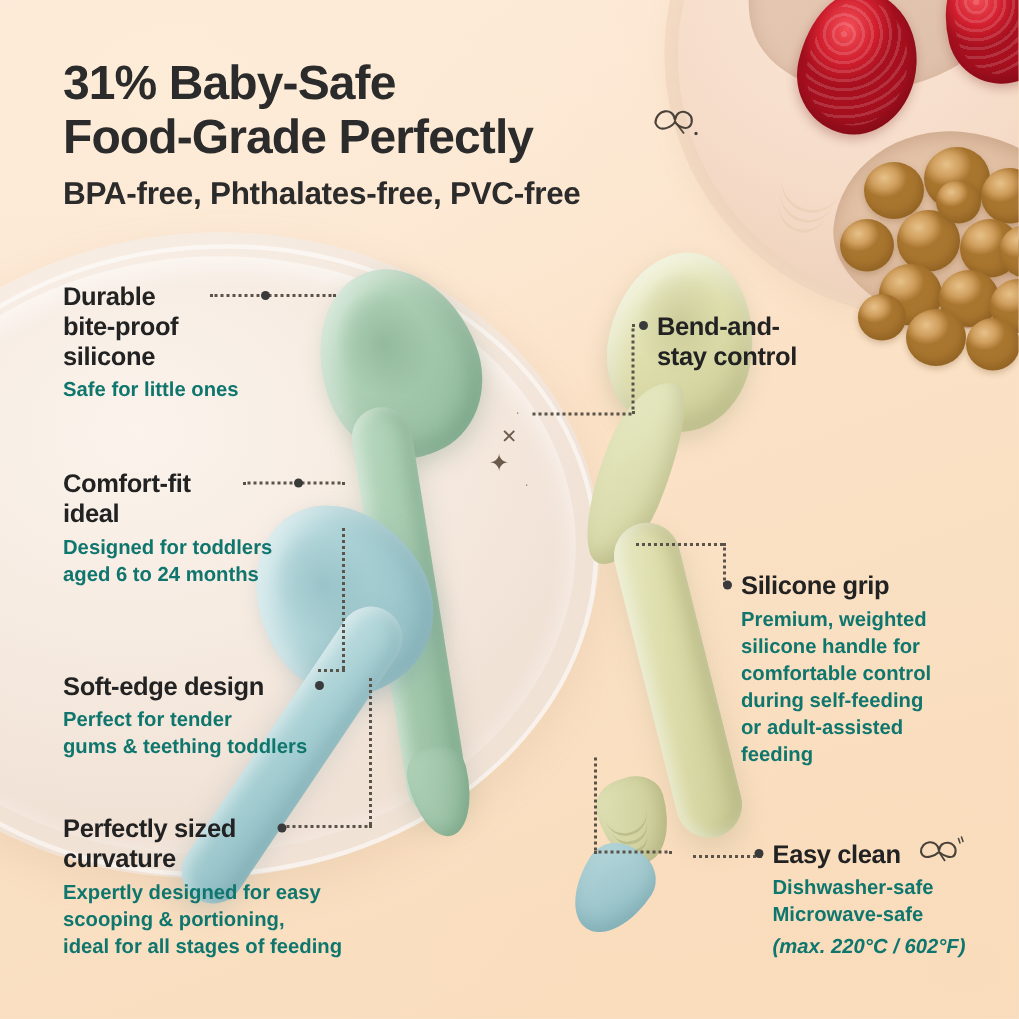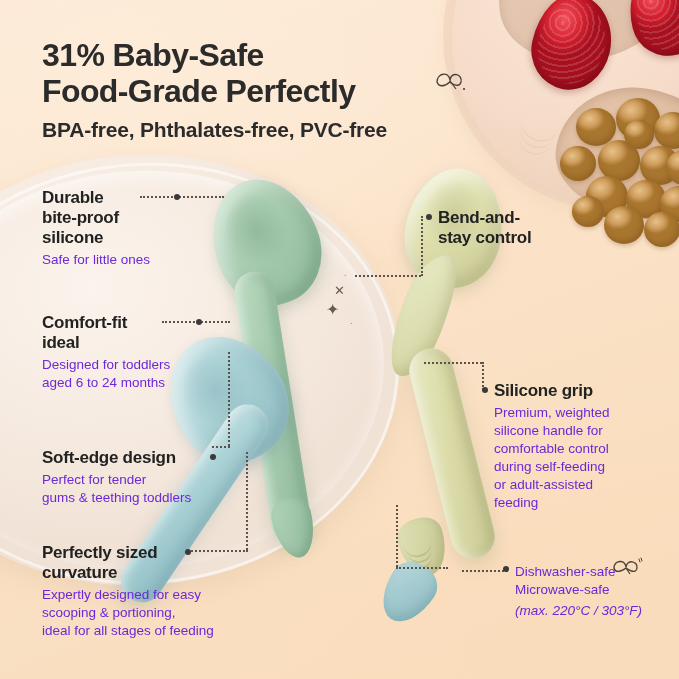--- a/index.html
+++ b/index.html
@@ -148,21 +148,21 @@
 
   
   .header{position:absolute;left:42px;top:38px;width:520px;}
   .h1{font-size:32px;font-weight:800;line-height:1.12;color:#2b2b2b;letter-spacing:-.6px;margin:0;}
   .h2{font-size:21px;font-weight:600;color:#2b2b2b;margin:8px 0 0 0;letter-spacing:-.2px;}
   .bow-top{position:absolute;left:392px;top:31px;}
 
   
   .callout{position:absolute;}
   .ct{font-size:17px;font-weight:700;color:#222;line-height:1.18;margin:0;letter-spacing:-.25px;}
-  .cb{font-size:13.5px;font-weight:400;color:#6d28d9;line-height:1.34;margin:3px 0 0 0;}
+  .cb{font-size:13.5px;font-weight:700;color:#0f766e;line-height:1.34;margin:3px 0 0 0;}
   .cb.ital{font-style:italic;}
   .dot{width:6px;height:6px;border-radius:50%;background:#3a3a3a;position:absolute;}
 
   .c-durable{left:42px;top:188px;width:170px;}
   .c-comfort{left:42px;top:313px;width:200px;}
   .c-soft{left:42px;top:448px;width:215px;}
   .c-perfect{left:42px;top:543px;width:230px;}
   .c-topple{left:291px;top:543px;width:175px;}
   .c-bend{left:438px;top:208px;width:175px;}
   .c-ergo{left:494px;top:381px;width:180px;}
@@ -334,23 +334,24 @@
     <p class="cb" style="white-space:pre-line">Premium, weighted
 silicone handle for
 comfortable control
 during self-feeding
 or adult-assisted
 feeding</p>
   </div>
 
   <div class="callout c-easy">
     <span class="dot" style="left:-12px;top:6px;"></span>
+    <p class="ct" style="white-space:pre-line">Easy clean</p>
     <p class="cb" style="white-space:pre-line">Dishwasher-safe
 Microwave-safe</p>
-    <p class="cb ital">(max. 220°C / 303°F)</p>
+    <p class="cb ital">(max. 220°C / 602°F)</p>
   </div>
 
   <span class="bow-clean">
     <svg width="32" height="24" viewBox="0 0 32 24">
       <path d="M3 12 C3 4, 14 3, 15 11 C16 3, 27 5, 26 12 C25 19, 16 13, 15 12 C14 13, 5 19, 3 12 Z" fill="none" stroke="#4a4239" stroke-width="1.4" stroke-linejoin="round"></path>
       <path d="M15 12 L19 18" fill="none" stroke="#4a4239" stroke-width="1.2"></path>
       <path d="M28 3 L29 6 M30 2 L31 5" stroke="#4a4239" stroke-width="1" stroke-linecap="round"></path>
     </svg>
   </span>
 

